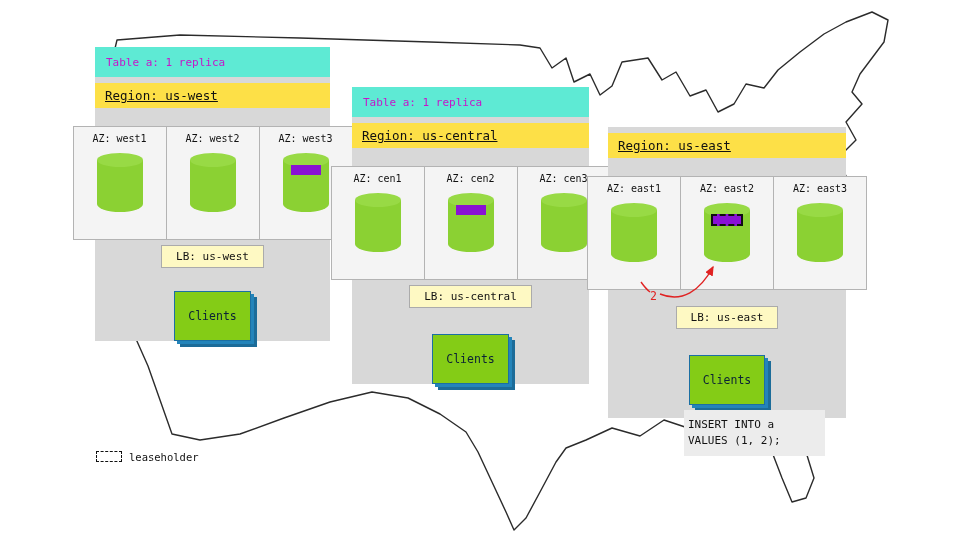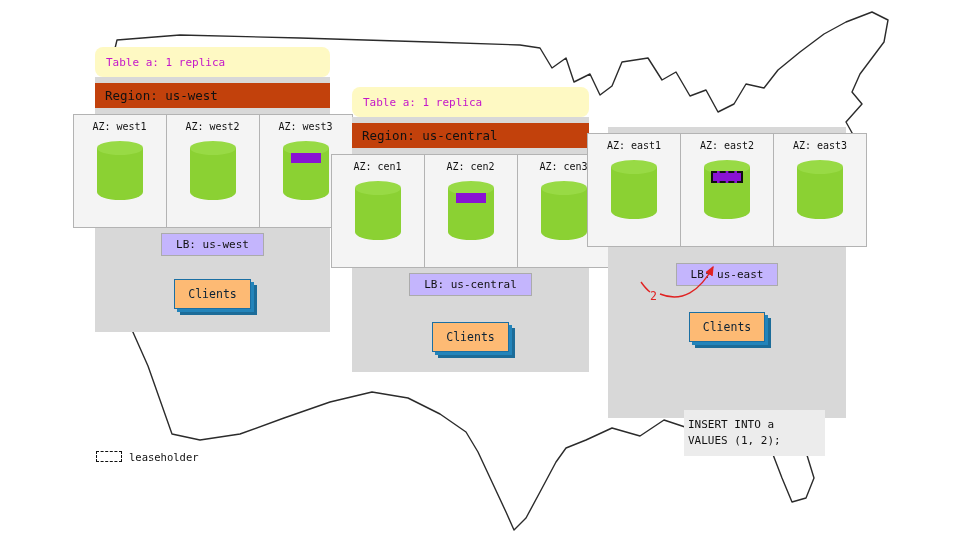--- a/index.html
+++ b/index.html
@@ -12,31 +12,31 @@
   }
   .map-svg { position:absolute; left:0; top:0; width:960px; height:540px; }
 
   
   .panel { position:absolute; display:flex; flex-direction:column; }
   .p-west    { left:95px;  top:47px;  width:235px; height:285px; }
   .p-central { left:352px; top:87px;  width:237px; height:285px; }
   .p-east    { left:608px; top:127px; width:238px; height:291px; }
 
   .panel-header {
-    height:30px; flex:0 0 30px; background:#fef9c3;
+    height:30px; flex:0 0 30px; background:#5eead4;
     display:flex; align-items:center; padding:0 11px;
-    font-size:11px; color:#c417c9; white-space:nowrap;border-radius:8px;
+    font-size:11px; color:#c417c9; white-space:nowrap;
   }
   .panel-body {
     flex:1; background:#d8d8d8; padding:0 10px;
     display:flex; flex-direction:column; align-items:center;
   }
   .region-bar {
-    align-self:stretch; margin:6px -10px 0; background:#c2410c;
-    padding:5px 10px; font-size:12.5px; color:#111;
+    align-self:stretch; margin:6px -10px 12px; background:#fde047;
+    padding:5px 10px; font-size:12.5px; color:#111;text-decoration:underline;
   }
   .az-row { display:flex; margin-top:6px; }
   .az-box {
     width:94px; height:114px; background:#f4f4f4; border:1px solid #b3b3b3;
     margin-left:-1px; display:flex; flex-direction:column; align-items:center;
   }
   .az-box:first-child { margin-left:0; }
   .az-label { font-size:10px; padding:6px 0 4px; white-space:nowrap; }
 
   
@@ -51,28 +51,28 @@
   }
   .replica {
     position:absolute; left:8px; top:5px; width:30px; height:10px;
     background:#8912d4; z-index:2;
   }
   .replica.leaseholder {
     border:2px dashed #101010; width:32px; height:12px; left:7px; top:4px;
   }
 
   .lb-box {
-    margin-top:5px; background:#c4b5fd; border:1px solid #ababab;
+    margin-top:5px; background:#fef9c3; border:1px solid #ababab;
     font-size:11px; padding:4px 14px; white-space:nowrap;
   }
   .p-east .lb-box { margin-top:16px; }
 
   .clients-btn {
-    margin-top:23px; background:#fdba74; border:1px solid #1b6fa3;
-    color:#0b2236; font-size:11.5px; padding:7px 13px;
+    margin-top:23px; background:#84cc16; border:1px solid #1b6fa3;
+    color:#0b2236; font-size:11.5px; padding:17px 13px;
     box-shadow: 3px 3px 0 #2384ba, 6px 6px 0 #1c6c99;
     white-space:nowrap;
   }
   .p-central .clients-btn, .p-east .clients-btn { margin-top:26px; }
 
   
   .arrow-svg { position:absolute; left:0; top:0; width:960px; height:540px; pointer-events:none; }
   .step-num { position:absolute; left:650px; top:289px; color:#e02222; font-size:11.5px; }
   .sql-note {
     position:absolute; left:684px; top:410px; width:141px; background:#ececec;
@@ -151,20 +151,21 @@
         <div class="cyl"></div>
       </div>
     </div>
     <div class="lb-box">LB: us-central</div>
     <div class="clients-btn">Clients</div>
   </div>
 </section>
 
 <section class="panel p-east">
   <div class="panel-body">
+    <div class="region-bar">Region: us-east</div>
     <div class="az-row">
       <div class="az-box">
         <div class="az-label">AZ: east1</div>
         <div class="cyl"></div>
       </div>
       <div class="az-box">
         <div class="az-label">AZ: east2</div>
         <div class="cyl">
           <div class="replica leaseholder"></div>
         </div>

